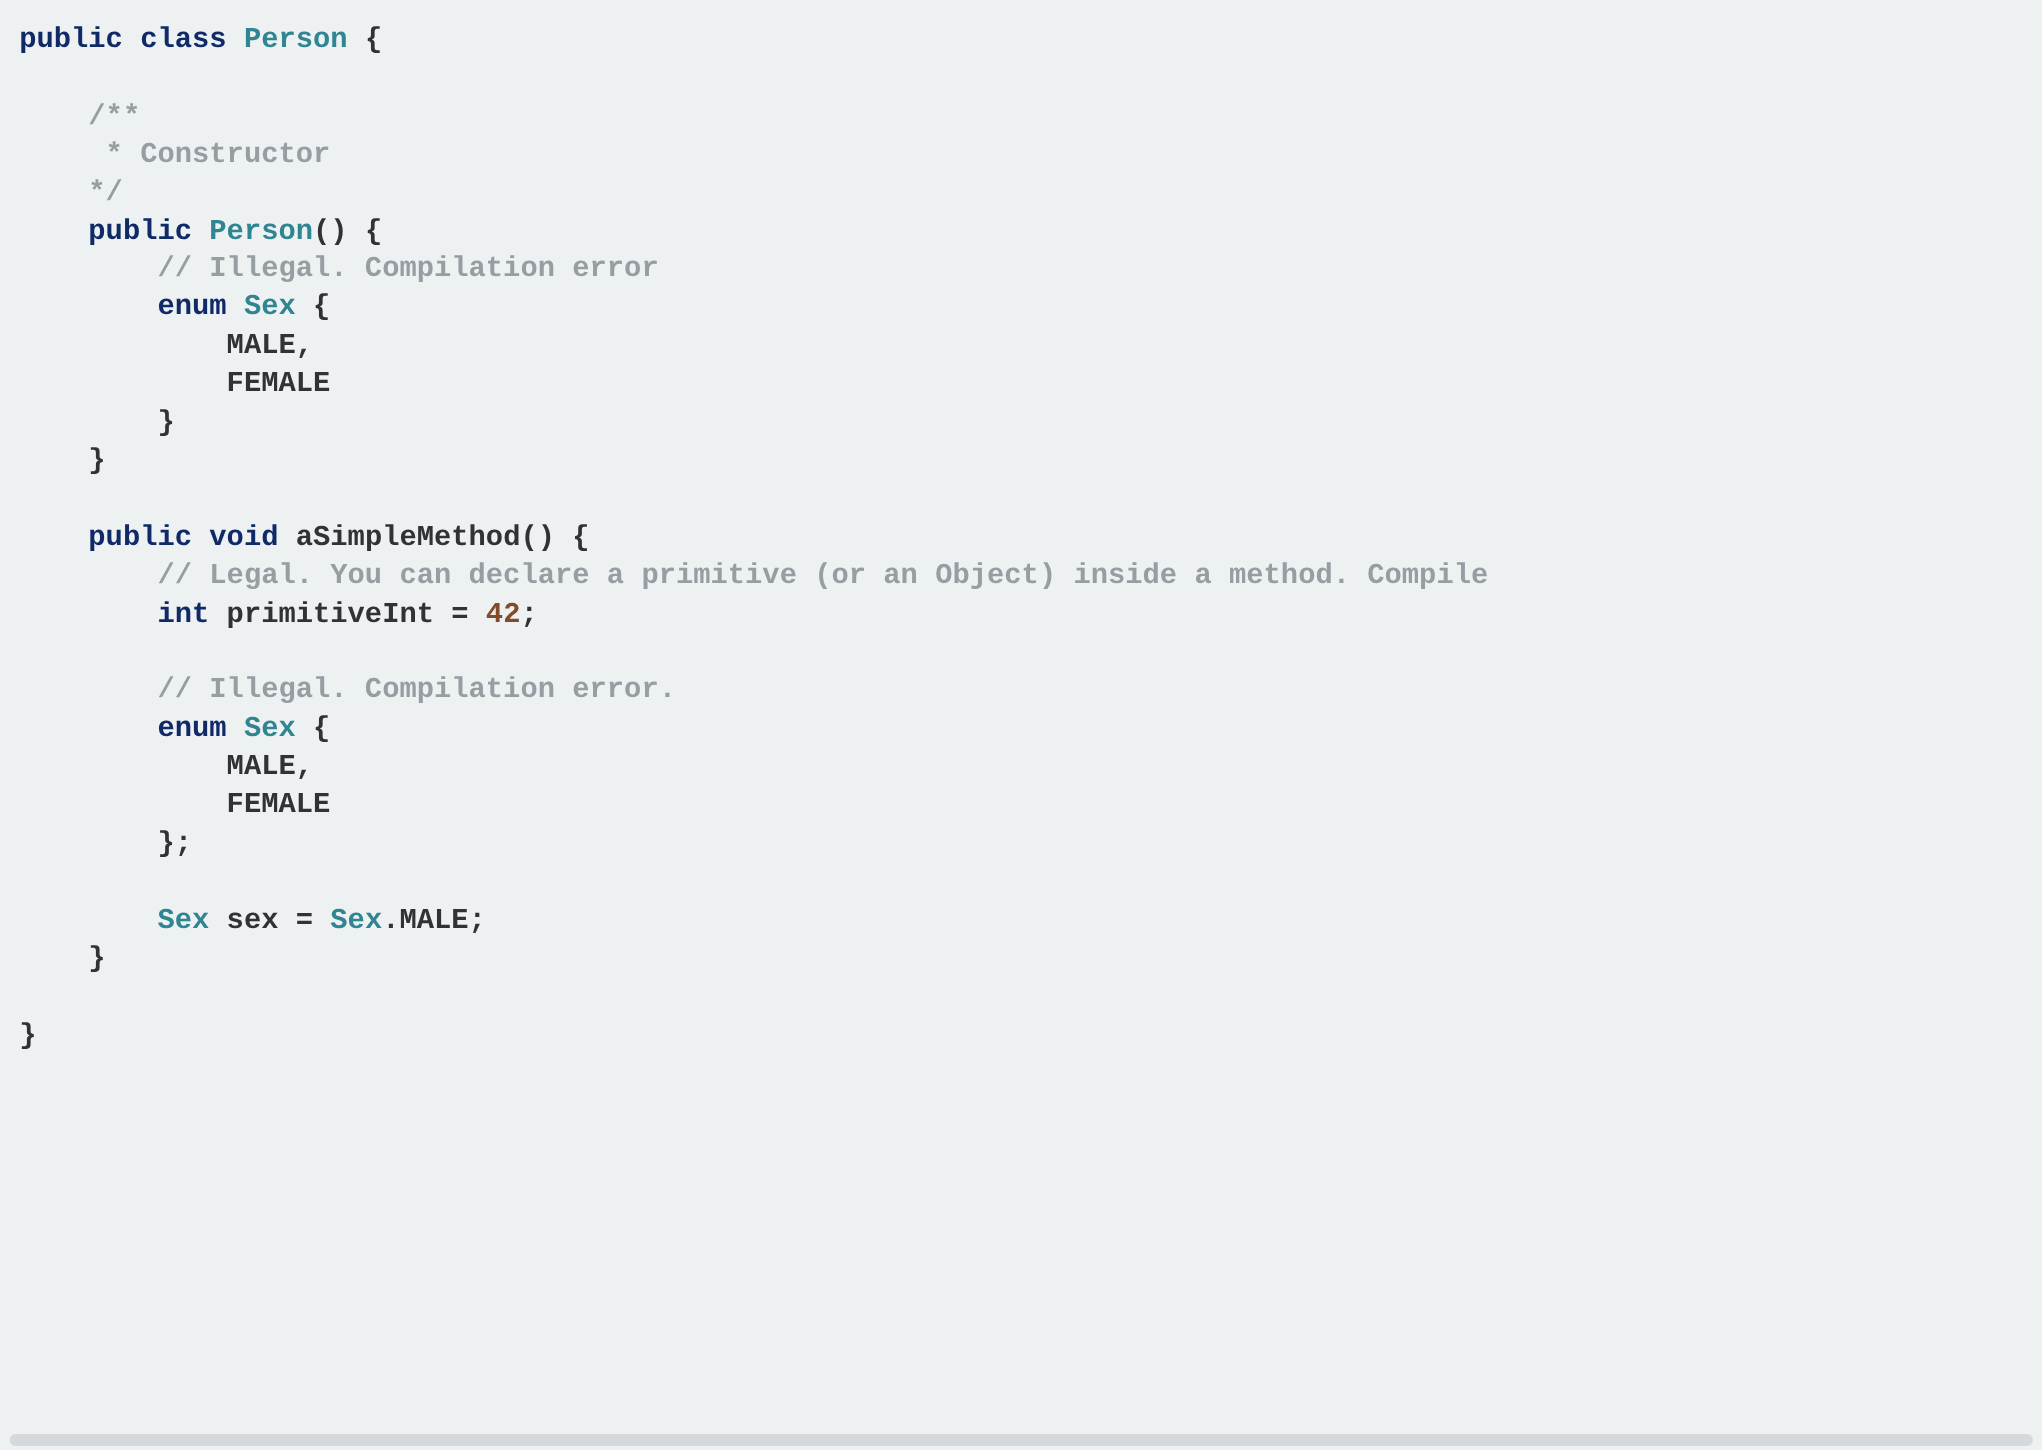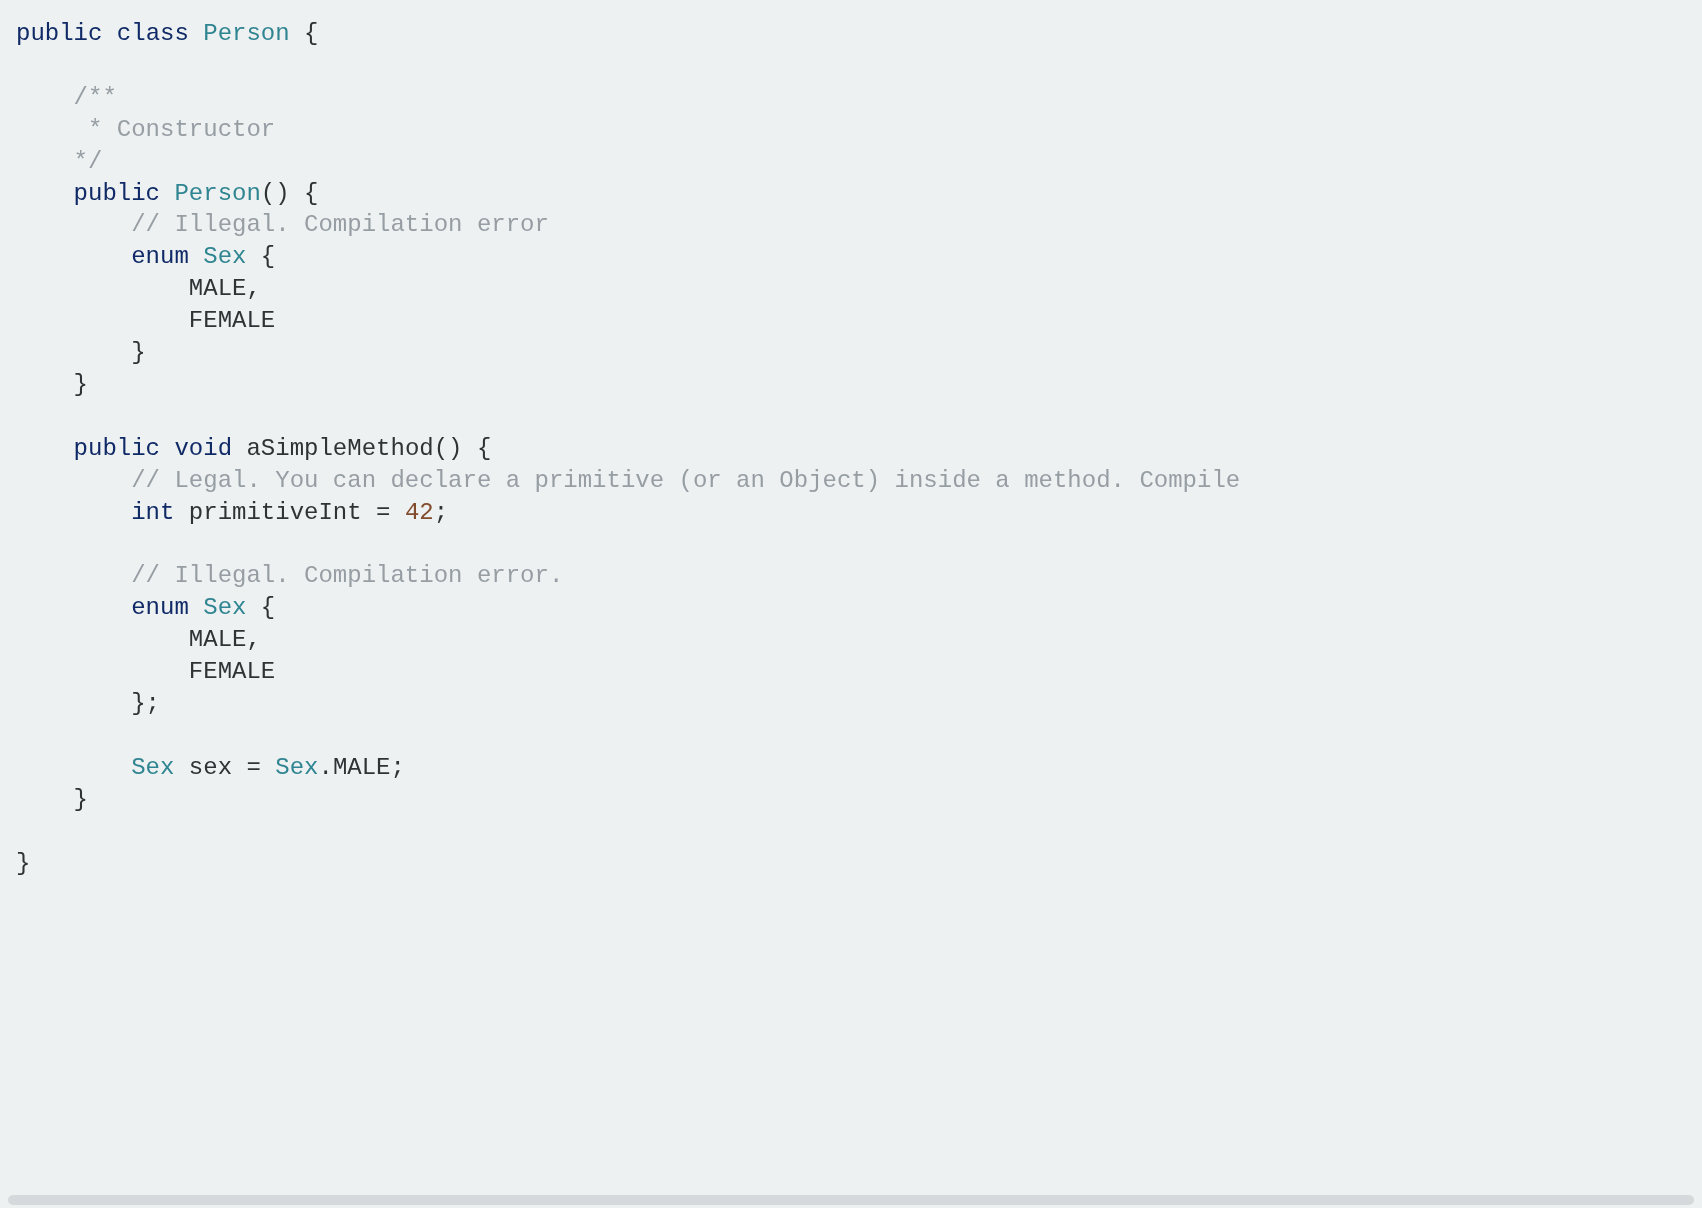--- a/index.html
+++ b/index.html
@@ -16,20 +16,21 @@
       color: #303336;
       overflow-x: auto;
       width: 1702px;
       height: 1208px;
       position: relative;
     }
     pre {
       font-family: inherit;
       white-space: pre;
       overflow-x: auto;
+      font-weight: bold;
     }
     .kw { color: #102a67; }
     .type { color: #2f8591; }
     .comment { color: #969ea4; }
     .num { color: #814b2c; }
     .scrollbar {
       position: absolute;
       bottom: 3px;
       left: 8px;
       right: 8px;

